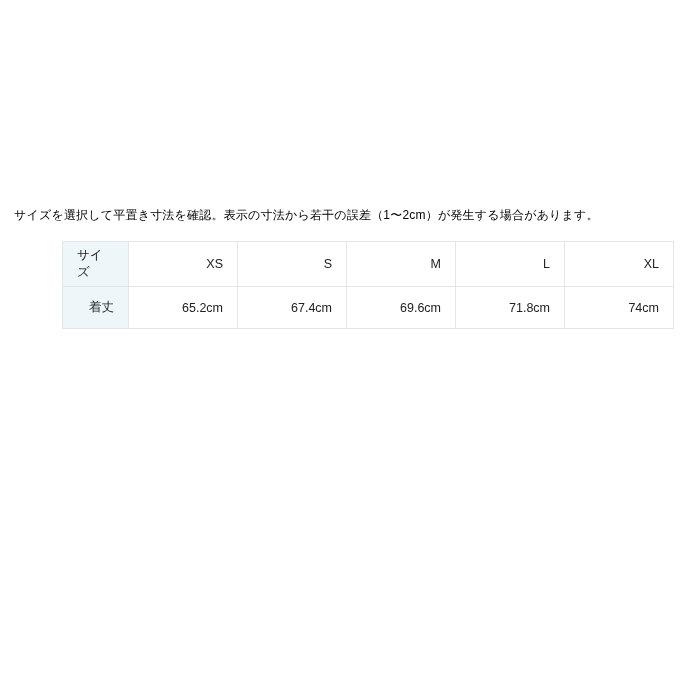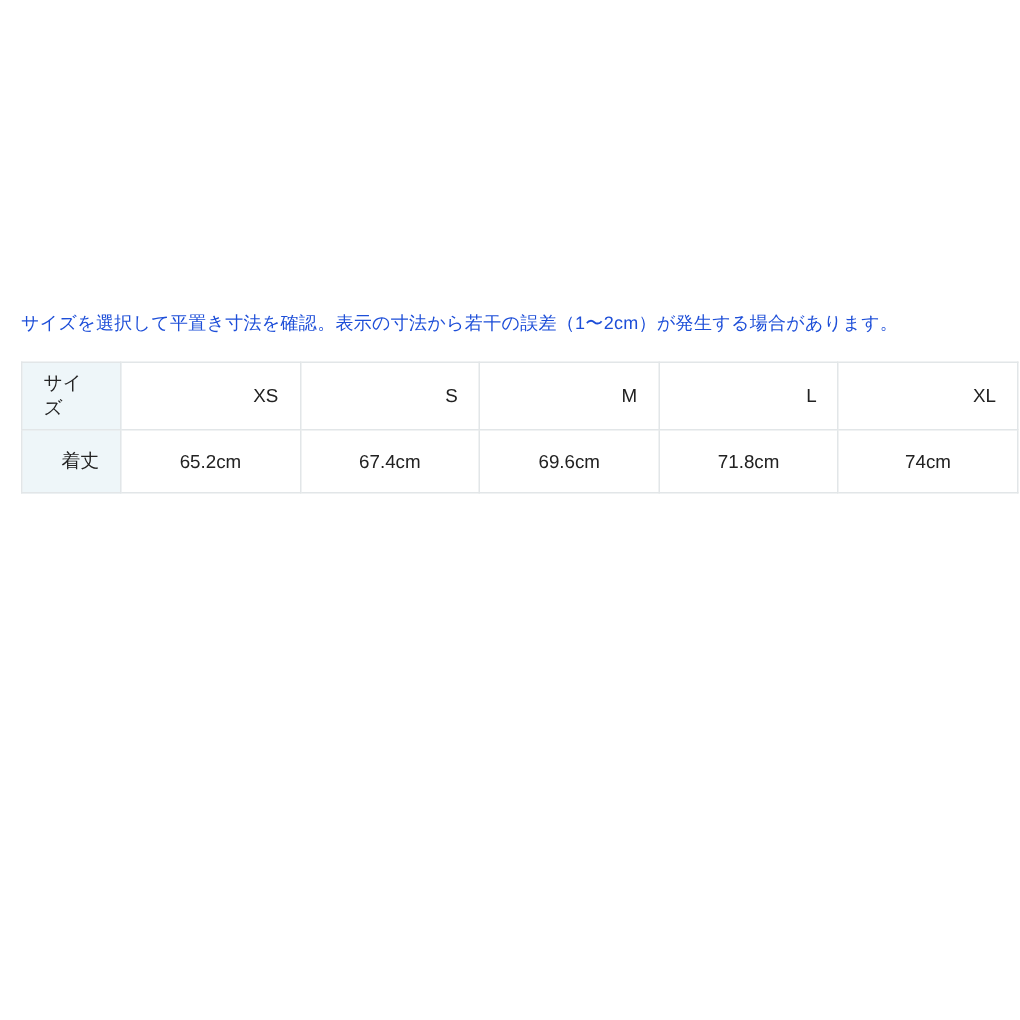--- a/index.html
+++ b/index.html
@@ -22,30 +22,31 @@
   }
   .size-block {
     position: absolute;
     left: 14px;
     top: 206px;
     width: 666px;
   }
   .note {
     font-size: 12px;
     line-height: 18px;
-    color: #1d4ed8;
+    color: #000000;
     letter-spacing: 0.2px;
     margin-bottom: 17px;
     white-space: nowrap;
   }
   table.size-table {
     border-collapse: collapse;
-    width: 665px;
+    width: 612px;
     table-layout: fixed;
     background: #ffffff;
+    margin-left: 48px;
   }
   table.size-table th,
   table.size-table td {
     border: 1px solid #e2e6e8;
     height: 42px;
     padding: 0 14px;
     font-weight: normal;
     font-size: 12.5px;
     color: #222222;
     vertical-align: middle;
@@ -59,21 +60,21 @@
     text-align: left;
   }
   .rowhead {
     background: #eef6f9;
     width: 66px;
     text-align: right;
     font-size: 12.5px;
     color: #1f1f1f;
   }
   tbody td.value {
-    text-align: center;
+    text-align: right;
     background: #ffffff;
   }
   .col-size { width: 66px; }
 </style>
 </head>
 <body>
 
 <div class="page">
   <div class="size-block">
 

